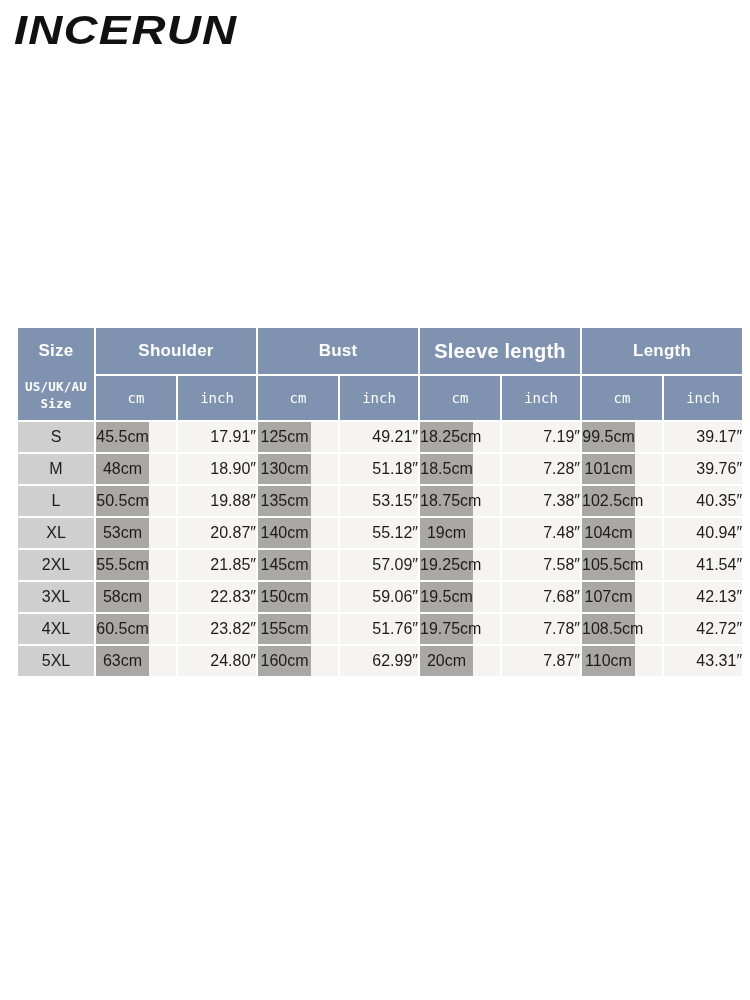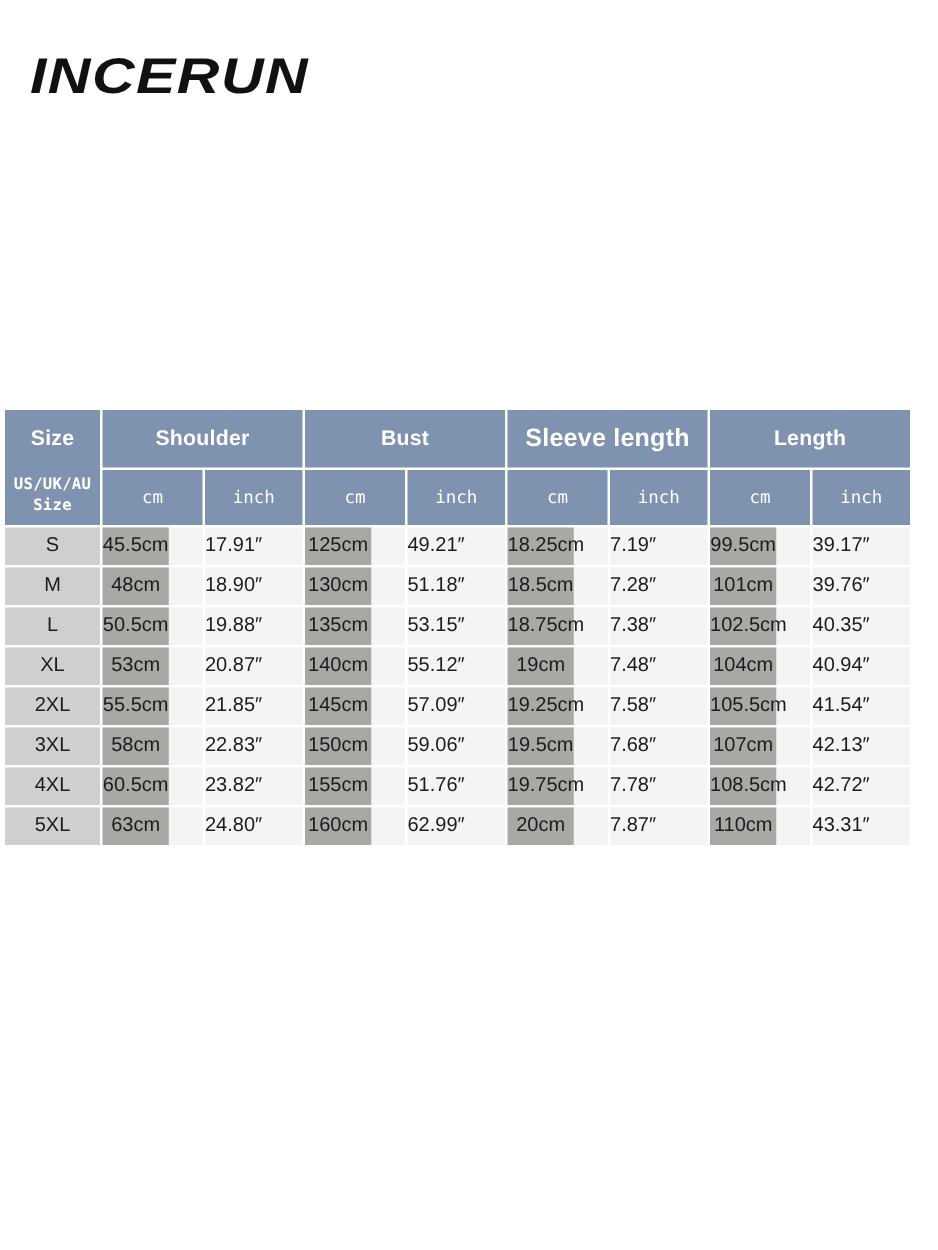--- a/index.html
+++ b/index.html
@@ -11,24 +11,23 @@
     height: 1000px;
     background: #ffffff;
     font-family: "Liberation Sans", sans-serif;
     position: relative;
     overflow: hidden;
   }
 
   
   .brand {
     position: absolute;
-    left: 24px;
+    left: 14px;
     top: 10px;
     width: 260px;
-    margin-top: 31px;
   }
   .brand-name {
     font-family: "Liberation Sans", sans-serif;
     font-weight: bold;
     font-size: 40px;
     letter-spacing: 1px;
     color: #111111;
     line-height: 1;
     transform: scaleX(1.18);
     transform-origin: left center;
@@ -39,21 +38,21 @@
     font-family: "Liberation Sans", sans-serif;
     font-size: 12.5px;
     letter-spacing: 1.4px;
     color: #1a1a1a;
     white-space: nowrap;
   }
 
   
   .size-table-wrap {
     position: absolute;
-    left: 2px;
+    left: 16px;
     top: 326px;
     width: 722px;
   }
   table.size-table {
     border-collapse: separate;
     border-spacing: 2px;
     width: 722px;
     table-layout: fixed;
   }
   table.size-table th,
@@ -114,21 +113,21 @@
     margin-right: 27px;
     text-align: center;
     font-size: 16px;
     color: #1c1c1c;
     font-family: "Liberation Sans", sans-serif;
     white-space: nowrap;
   }
   td.inchcell {
     background: #f5f4f2;
     height: 30px;
-    text-align: left;
+    text-align: right;
     vertical-align: middle;
     font-size: 16px;
     color: #1c1c1c;
     font-family: "Liberation Sans", sans-serif;
     white-space: nowrap;
   }
 </style>
 </head>
 <body>
 

